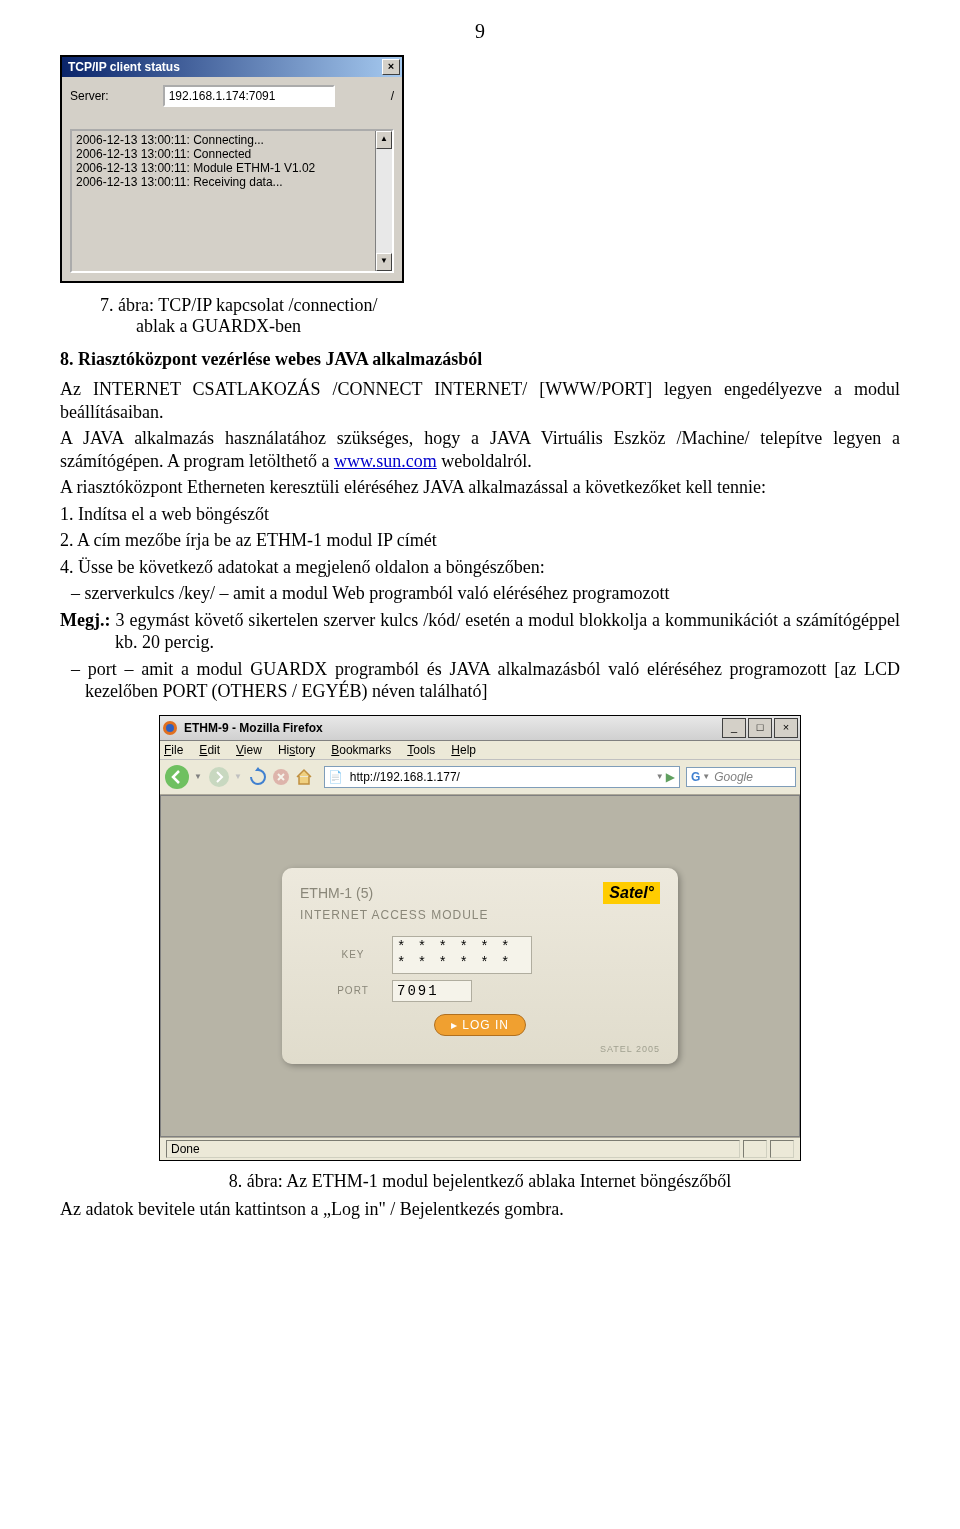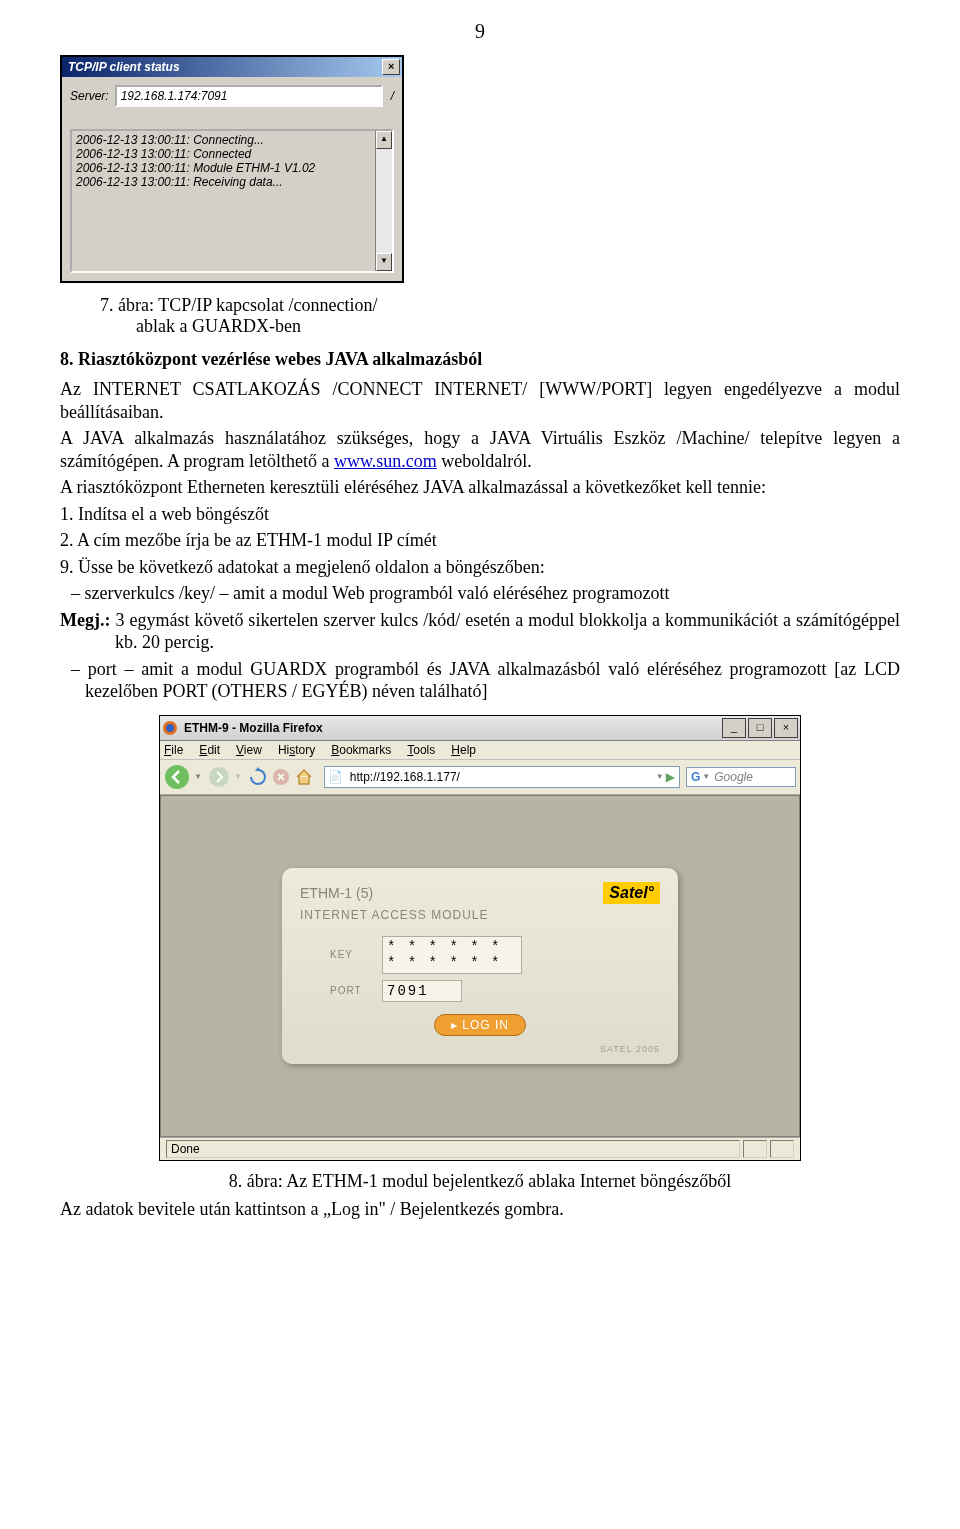--- a/index.html
+++ b/index.html
@@ -20,21 +20,20 @@
   }
   .figure-1 {
     margin: 0 0 12px 0;
   }
   .win95 {
     border: 2px solid #000;
     width: 340px;
     font-family: Tahoma, Arial, sans-serif;
     font-size: 12px;
     background: #d4d0c8;
-    font-style: italic;
   }
   .titlebar {
     background: linear-gradient(to right, #0a246a, #a6caf0);
     color: #fff;
     display: flex;
     align-items: center;
     padding: 2px 2px 2px 6px;
     font-weight: bold;
   }
   .titlebar-title { flex: 1; }
@@ -50,20 +49,21 @@
     text-align: center;
     font-family: Arial, sans-serif;
   }
   .win-body {
     padding: 8px;
   }
   .win-row {
     display: flex;
     align-items: center;
     margin-bottom: 22px;
+    gap: 48px;
   }
   .win-label {
     margin-right: 6px;
   }
   .win-input {
     flex: 1;
     background: #fff;
     border: 2px inset #fff;
     padding: 2px 4px;
     font-family: Tahoma, Arial, sans-serif;
@@ -228,22 +228,22 @@
     font-size: 16px;
   }
   .login-sub {
     color: #8a8779;
     font-size: 12px;
     letter-spacing: 1px;
     margin: 4px 0 14px 0;
   }
   .login-row { display: flex; align-items: center; margin: 6px 0 6px 30px; }
   .login-label {
-    width: 46px; text-align: left; color: #8a8779;
-    font-size: 10px; letter-spacing: 1px; margin-right: 6px;
+    width: 46px; text-align: center; color: #8a8779;
+    font-size: 10px; letter-spacing: 1px; margin-right: 16px;
   }
   .login-input {
     background: #f5f3ea;
     border: 1px solid #b0ad9f;
     padding: 2px 4px;
     width: 130px;
     font-family: "Courier New", monospace;
     font-size: 14px;
     letter-spacing: 2px;
   }
@@ -317,21 +317,21 @@
 
   <div class="heading">8. Riasztóközpont vezérlése webes JAVA alkalmazásból</div>
 
   <p class="body-text">Az INTERNET CSATLAKOZÁS /CONNECT INTERNET/ [WWW/PORT] legyen engedélyezve a modul beállításaiban.</p>
   <p class="body-text">
     <span>A JAVA alkalmazás használatához szükséges, hogy a JAVA Virtuális Eszköz /Machine/ telepítve legyen a számítógépen. A program letölthető a </span><a class="link">www.sun.com</a><span> weboldalról.</span>
   </p>
   <p class="body-text">A riasztóközpont Etherneten keresztüli eléréséhez JAVA alkalmazással a következőket kell tennie:</p>
   <p class="body-text">1. Indítsa el a web böngészőt</p>
   <p class="body-text">2. A cím mezőbe írja be az ETHM-1 modul IP címét</p>
-  <p class="body-text">9. Üsse be következő adatokat a megjelenő oldalon a böngészőben:</p>
+  <p class="body-text">4. Üsse be következő adatokat a megjelenő oldalon a böngészőben:</p>
   <div class="dash-list">
     <p class="body-text dash-item">– szerverkulcs /key/ – amit a modul Web programból való eléréséhez programozott</p>
   </div>
   <p class="body-text note-indent">
     <span class="note-label">Megj.:</span><span> 3 egymást követő sikertelen szerver kulcs /kód/ esetén a modul blokkolja a kommunikációt a számítógéppel kb. 20 percig.</span>
   </p>
   <div class="dash-list">
     <p class="body-text dash-item">– port – amit a modul GUARDX programból és JAVA alkalmazásból való eléréséhez programozott [az LCD kezelőben PORT (OTHERS / EGYÉB) néven található]</p>
   </div>
 

